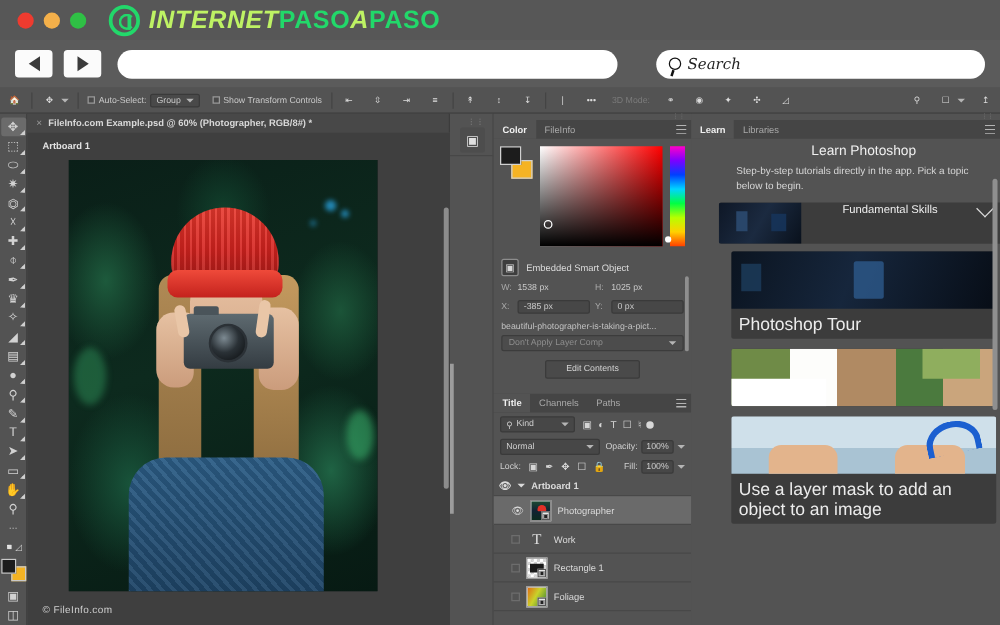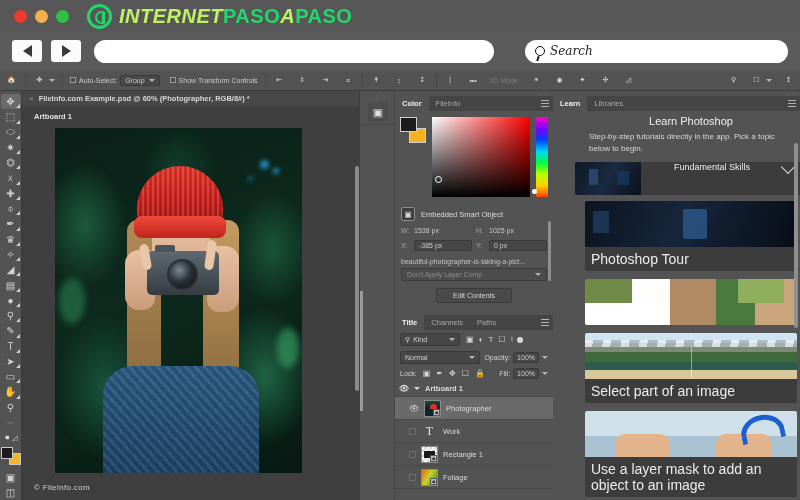--- a/index.html
+++ b/index.html
@@ -662,24 +662,20 @@
       </div>
 
       <div class="lesson">
         <div class="lesson-img img-tour"></div>
         <div class="lesson-cap">Photoshop Tour</div>
       </div>
       <div class="lesson">
         <div class="lesson-img img-layers"></div>
       </div>
       <div class="lesson">
-        <div class="lesson-img img-mountains"></div>
-        <div class="lesson-cap">Select part of an image</div>
-      </div>
-      <div class="lesson">
         <div class="lesson-img img-hands">
           <div class="blue-swoosh"></div>
         </div>
         <div class="lesson-cap">Use a layer mask to add an object to an image</div>
       </div>
     </div>
     <div class="learn-scroll"></div>
   </div>
 
 </div>

